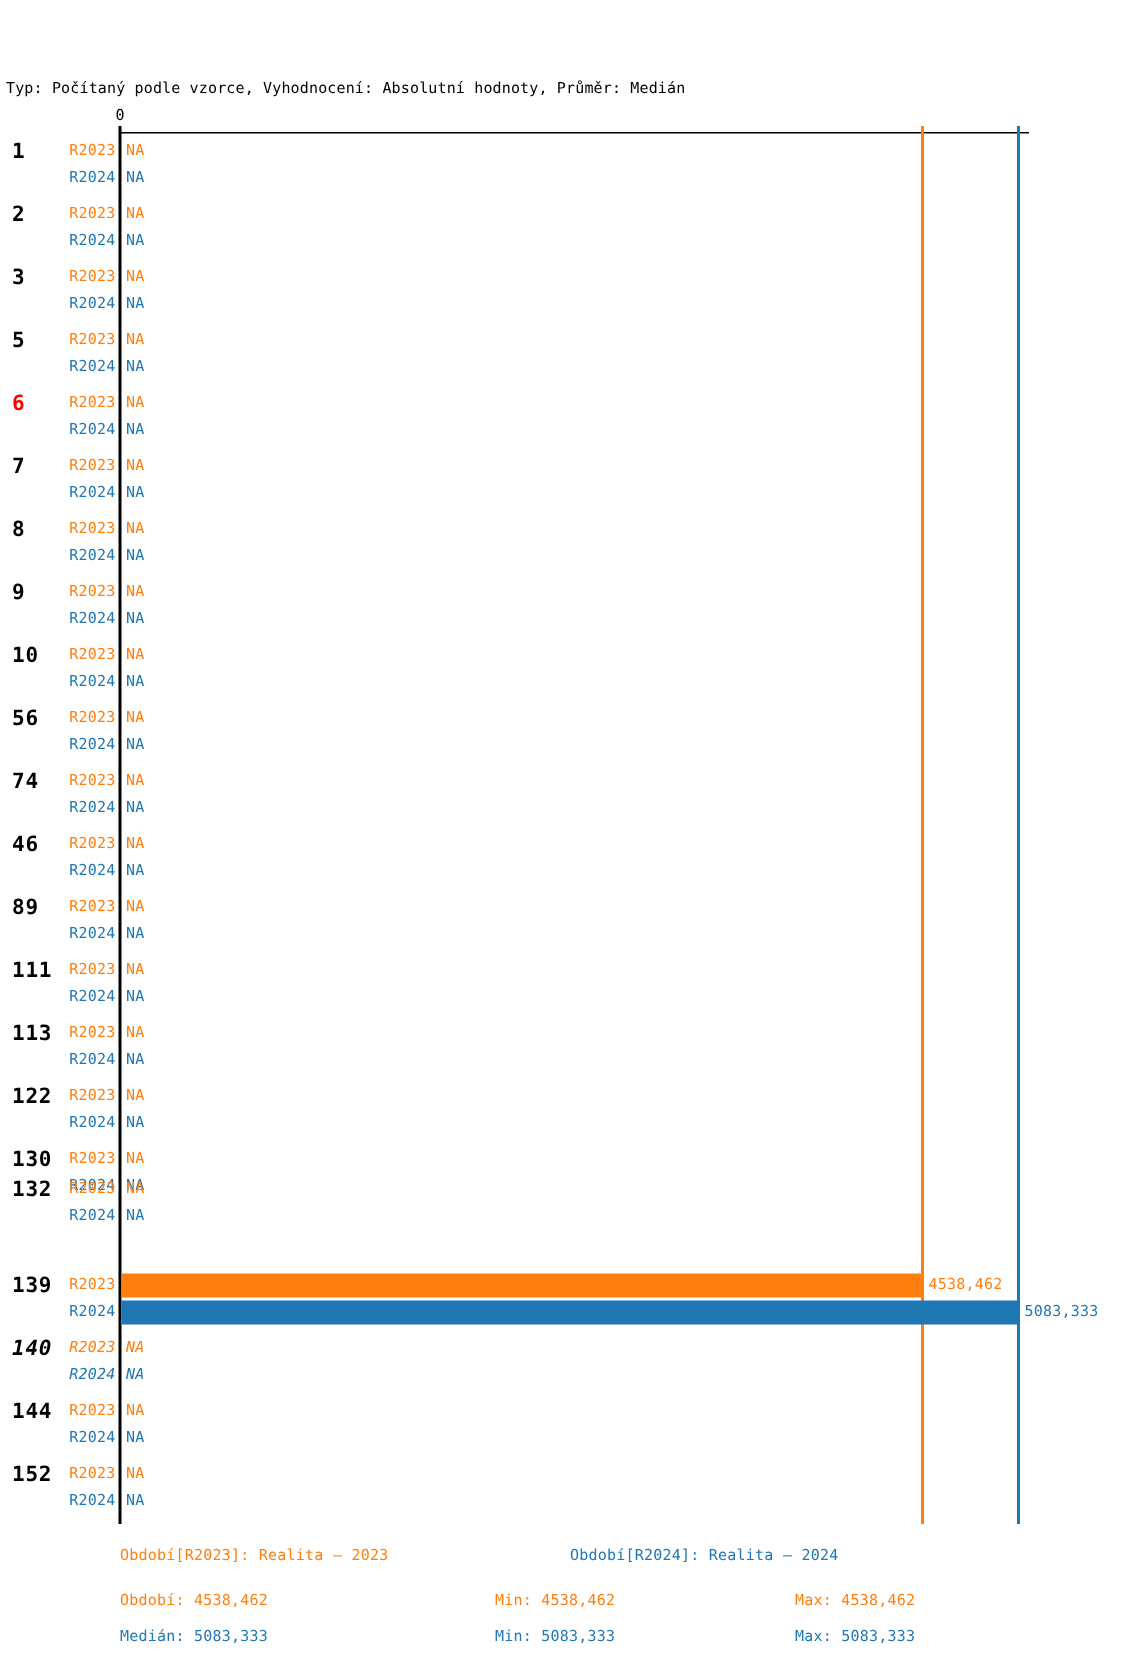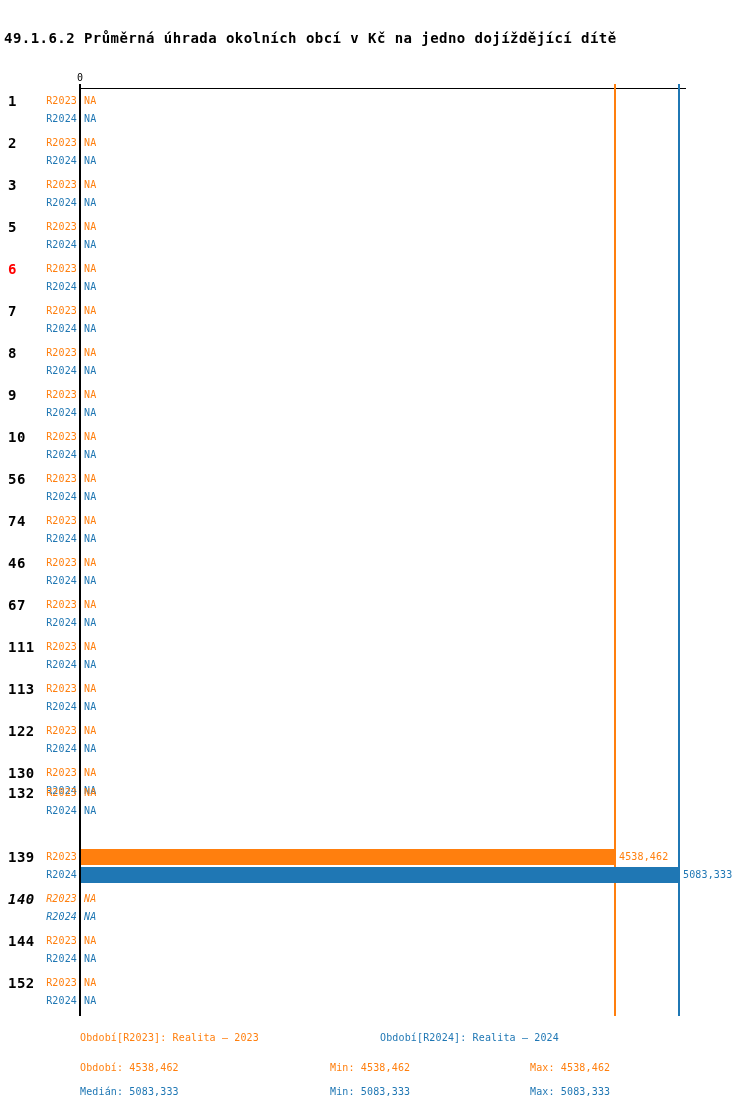--- a/index.html
+++ b/index.html
@@ -38,21 +38,21 @@
   .st-r2 { top:1086px; }
   .st-med { left:80px; }
   .st-min { left:330px; }
   .st-max { left:530px; }
 </style>
 </head>
 <body>
 
 <div class="stage">
 
-  <div class="hline subtitle">49.1.6.2 Průměrná úhrada okolních obcí v Kč na jedno dojíždějící dítě</div>
+  <div class="hline meta">Typ: Počítaný podle vzorce, Vyhodnocení: Absolutní hodnoty, Průměr: Medián</div>
 
   <div class="axis-zero">0</div>
   <div class="axis-v"></div>
   <div class="axis-h"></div>
   <div class="median-line" id="median-2023" style="left: 614px; background: rgb(255, 127, 14);"></div>
   <div class="median-line" id="median-2024" style="left: 678px; background: rgb(31, 119, 180);"></div>
 
   <div id="rows">
       <div class="rowgroup" style="top: 92px;">
         <span class="rownum">1</span>
@@ -180,21 +180,21 @@
         <div class="rowline" style="top: 0px;">
           <span class="serlabel" style="color: rgb(255, 127, 14);">R2023</span>
           <span class="naval" style="color: rgb(255, 127, 14);">NA</span>
         </div>
         <div class="rowline" style="top: 18px;">
           <span class="serlabel" style="color: rgb(31, 119, 180);">R2024</span>
           <span class="naval" style="color: rgb(31, 119, 180);">NA</span>
         </div>
       </div>
       <div class="rowgroup" style="top: 596px;">
-        <span class="rownum">67</span>
+        <span class="rownum">89</span>
         <div class="rowline" style="top: 0px;">
           <span class="serlabel" style="color: rgb(255, 127, 14);">R2023</span>
           <span class="naval" style="color: rgb(255, 127, 14);">NA</span>
         </div>
         <div class="rowline" style="top: 18px;">
           <span class="serlabel" style="color: rgb(31, 119, 180);">R2024</span>
           <span class="naval" style="color: rgb(31, 119, 180);">NA</span>
         </div>
       </div>
       <div class="rowgroup" style="top: 638px;">

